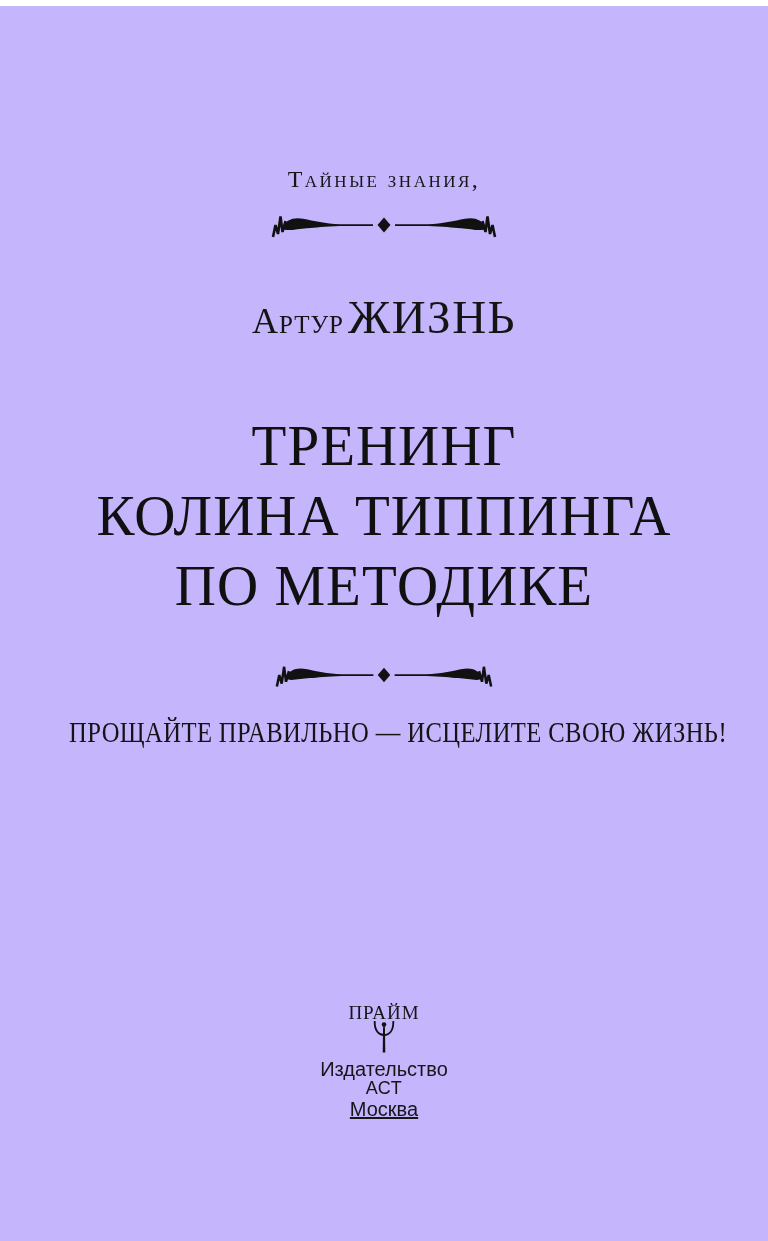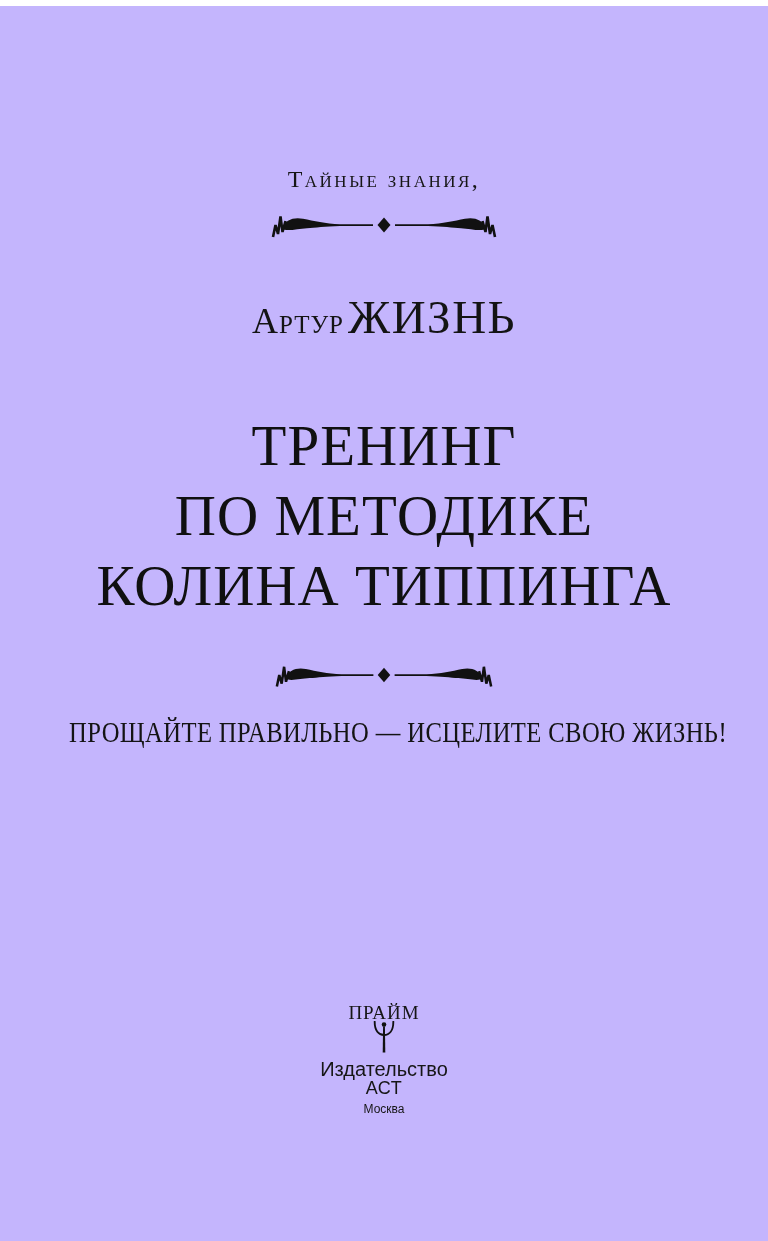--- a/index.html
+++ b/index.html
@@ -87,22 +87,23 @@
     line-height: 18px;
   }
   .imprint-name {
     font-family: "Liberation Sans", sans-serif;
     font-size: 18px;
     line-height: 21px;
     letter-spacing: 0.5px;
   }
   .imprint-city {
     font-family: "Liberation Sans", sans-serif;
-    font-size: 12px;
+    font-size: 20px;
     line-height: 21px;
+    text-decoration: underline;
   }
   .svgdefs { position: absolute; width: 0; height: 0; }
 </style>
 </head>
 <body>
 
 <svg class="svgdefs" aria-hidden="true">
   <defs>
     <g id="flourish-half" fill="#111111" stroke="none">
       <polyline points="4,27 6.5,15 9,24 11.5,6.5 13.5,22 16.5,11" fill="none" stroke="#111111" stroke-width="2.6" stroke-linejoin="miter"></polyline>
@@ -130,22 +131,22 @@
       </svg>
   </div>
 
   <div class="author centered">
     <span class="author-first">Артур</span>
     <span class="author-last">ЖИЗНЬ</span>
   </div>
 
   <h1 class="title centered">
     <span class="title-line">ТРЕНИНГ</span>
+    <span class="title-line">КОЛИНА ТИППИНГА</span>
     <span class="title-line">ПО МЕТОДИКЕ</span>
-    <span class="title-line">КОЛИНА ТИППИНГА</span>
   </h1>
 
   <div class="flourish flourish-mid centered">
     <svg width="222" height="30" viewBox="0 0 230 30">
         <use href="#flourish-full"></use>
       </svg>
   </div>
 
   <div class="subtitle centered">ПРОЩАЙТЕ ПРАВИЛЬНО — ИСЦЕЛИТЕ СВОЮ ЖИЗНЬ!</div>
 

